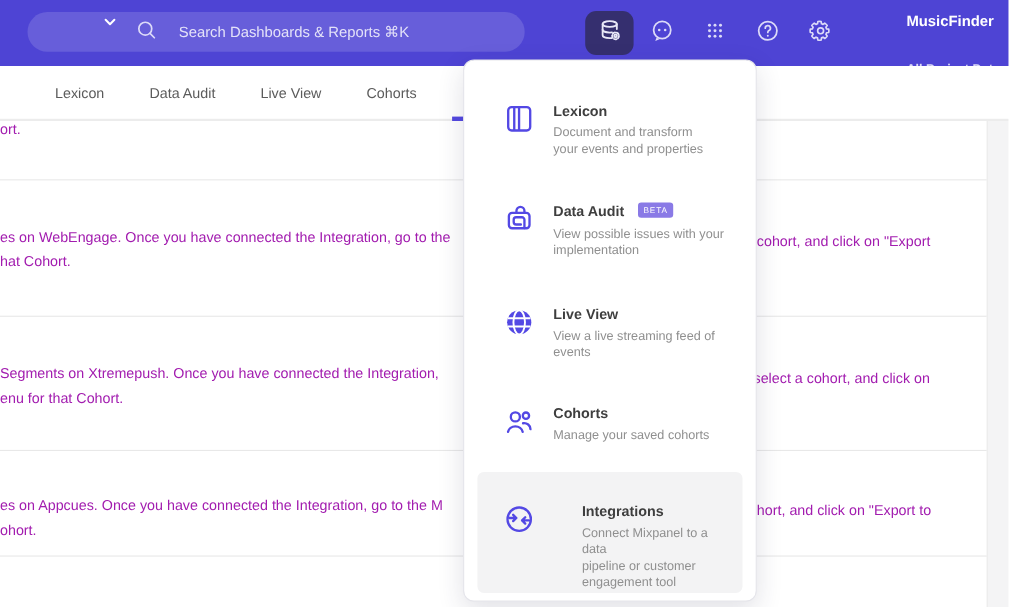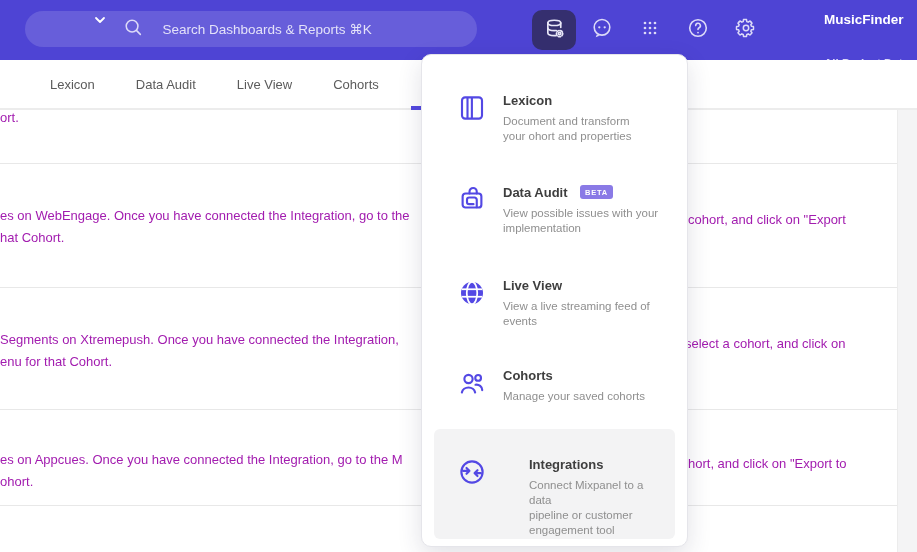--- a/index.html
+++ b/index.html
@@ -53,21 +53,21 @@
   .menu { position:absolute; left:421px; top:54px; width:267px; height:493px;
     background:#fff; border:1px solid #E5E5EA; border-radius:10px;
     box-shadow:0 8px 24px rgba(40,40,80,0.14); z-index:20; }
   .menu-item { position:absolute; left:35px; right:14px; display:flex; gap:16px;
     cursor:pointer; }
   .menu-icon { flex:none; width:30px; }
   .menu-title { font-size:13px; font-weight:bold; color:#3E3E3E; line-height:16px;
     margin-bottom:5px; }
   .menu-desc { font-size:11.5px; color:#8F8F8F; line-height:15px; white-space:pre-line; }
   .beta-badge { display:inline-block; background:#8A7AE6; color:#fff;
-    font-size:7.5px; font-weight:bold; letter-spacing:0.8px; padding:3px 5px 2px;
+    font-size:7.5px; font-weight:normal; letter-spacing:0.8px; padding:3px 5px 2px;
     border-radius:3px; margin-left:8px; vertical-align:2px; }
   .menu-panel { position:absolute; left:12px; top:374px; width:241px; height:110px;
     background:#F3F3F4; border-radius:6px; cursor:pointer; }
   .menu-panel .menu-item { position:absolute; left:23px; right:14px; top:28px;gap:42px; }
 </style>
 </head>
 <body>
 
 <div id="stage">
 
@@ -187,21 +187,21 @@
       <span class="menu-icon">
         <svg width="30" height="30" viewBox="0 0 24 24" fill="none" stroke="#5348E4" stroke-width="1.7" stroke-linejoin="round">
           <rect x="4" y="3.5" width="16" height="17" rx="2.5"></rect>
           <line x1="8.4" y1="3.5" x2="8.4" y2="20.5"></line>
           <line x1="11.9" y1="3.5" x2="11.9" y2="20.5"></line>
         </svg>
       </span>
       <div>
         <div class="menu-title">Lexicon</div>
         <div class="menu-desc">Document and transform
-your ohort and properties</div>
+your events and properties</div>
       </div>
     </div>
 
     <div class="menu-item" style="top:128px;">
       <span class="menu-icon">
         <svg width="30" height="30" viewBox="0 0 24 24" fill="none" stroke="#5348E4" stroke-width="1.7" stroke-linecap="round" stroke-linejoin="round">
           <path d="M10 8.4 V6.9 a2.9 2.9 0 0 1 5.8 0 V8.4"></path>
           <rect x="4.5" y="8.4" width="15" height="11.2" rx="2.3"></rect>
           <path d="M15.8 19.4 v-6 a1.8 1.8 0 0 0 -1.8 -1.8 H9.8 a1.8 1.8 0 0 0 -1.8 1.8 v1.7 a1.8 1.8 0 0 0 1.8 1.8 h3.4"></path>
         </svg>

